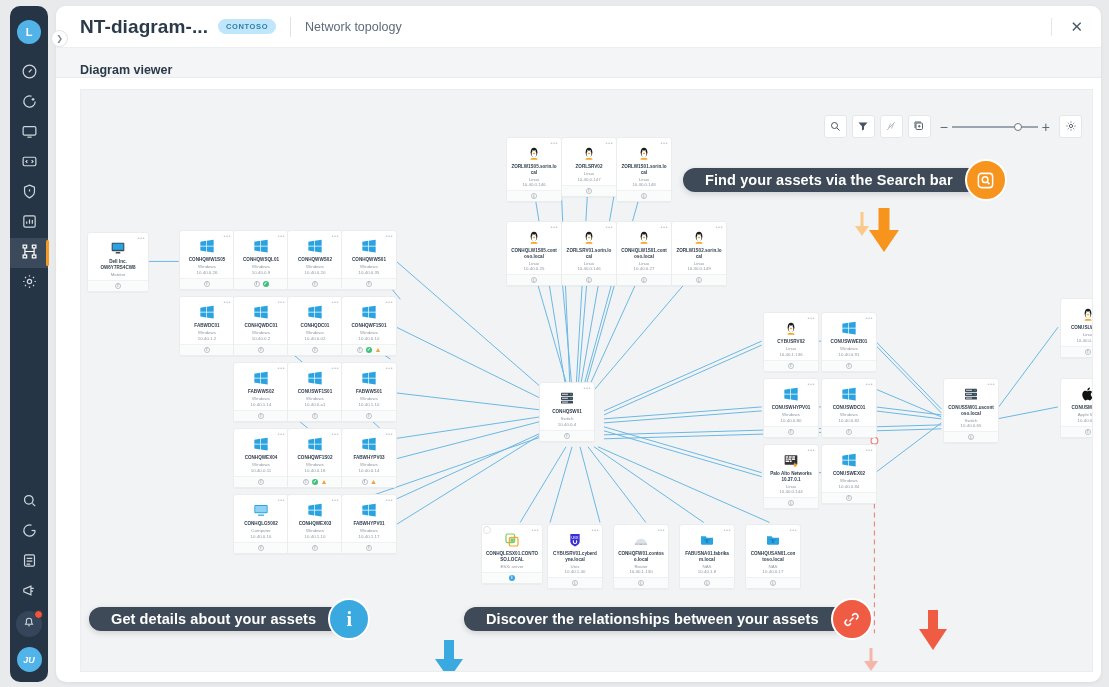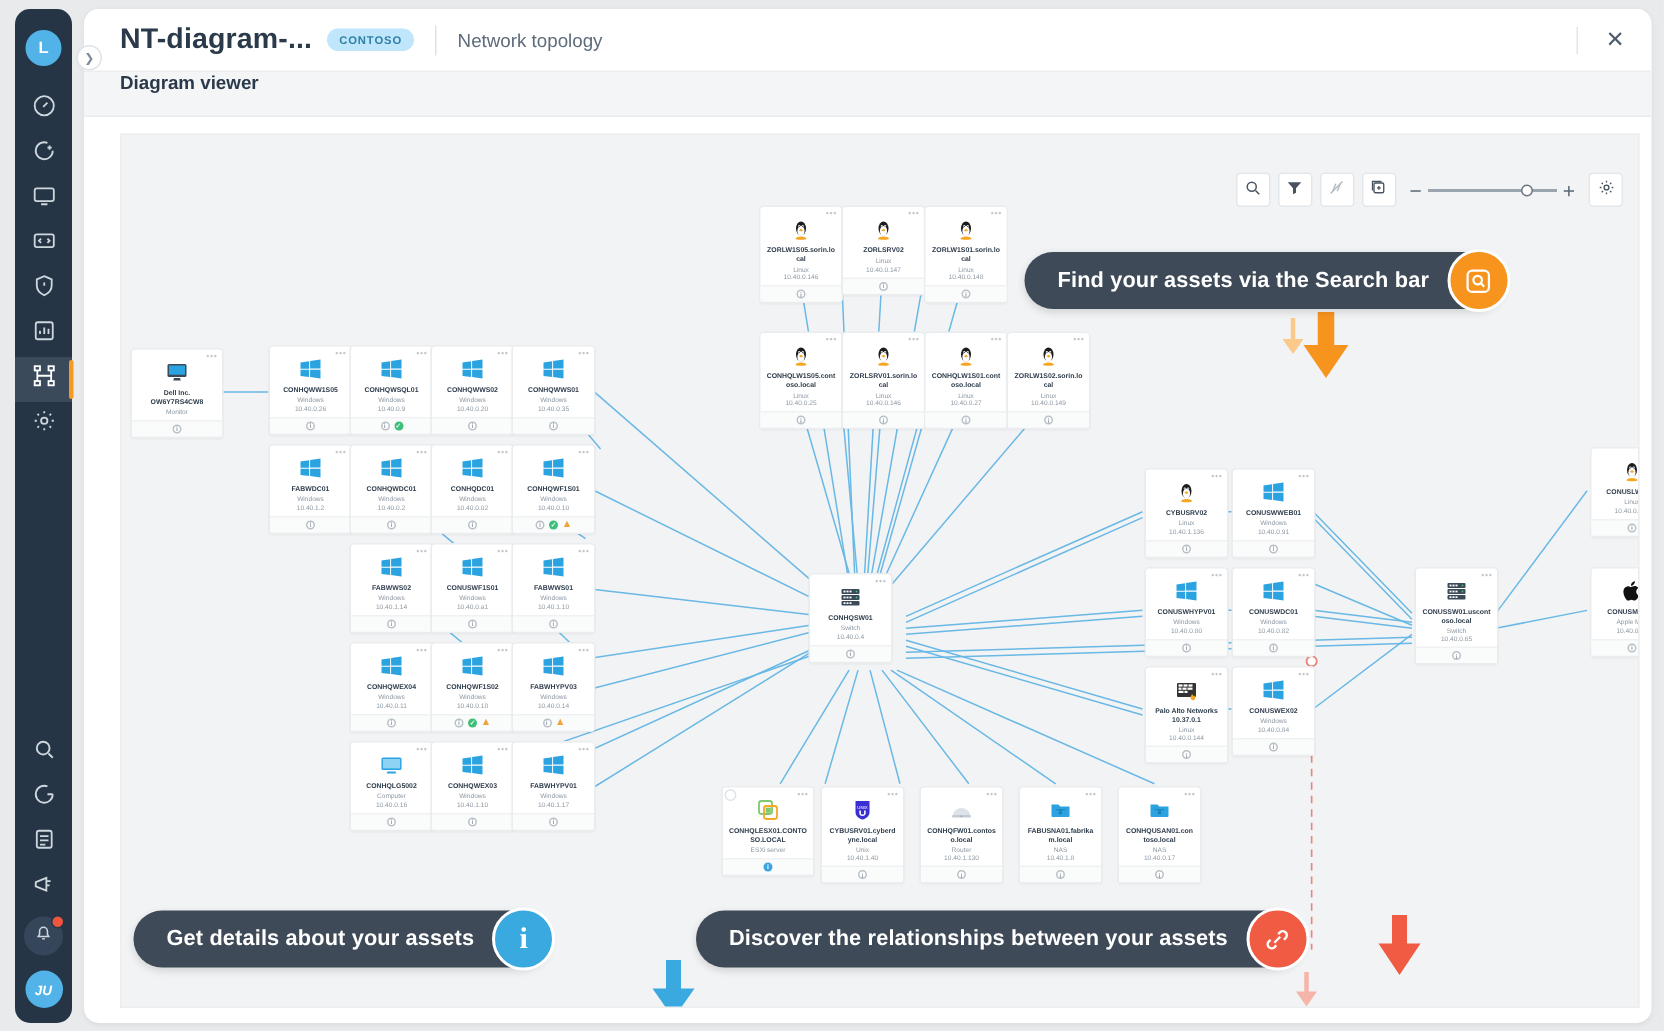--- a/index.html
+++ b/index.html
@@ -60,21 +60,21 @@
     font-size: 7.5px; font-weight: bold; letter-spacing: .6px;
     padding: 3px 8px; border-radius: 9px;
   }
   .tb-sep { width: 1px; height: 20px; background: #dfe2e6; margin: 0 14px; }
   .tb-sub { font-size: 12.5px; color: #5d6b7a; }
   .tb-spacer { flex: 1; }
   .tb-sep2 { width: 1px; height: 18px; background: #e3e6ea; margin-right: 14px; }
   .close-x { font-size: 15px; color: #4d5b6b; cursor: pointer; line-height: 1; padding: 2px 4px;}
 
   .subbar {
-    height: 30px; display: flex; align-items: flex-start; padding-left: 24px;
+    height: 30px; display: flex; align-items: flex-end; padding-left: 24px;
     background: #f4f5f6; border-bottom: 1px solid #e9ebed;
   }
   .subbar-title { font-size: 12.5px; font-weight: bold; color: #2b3a4a; }
 
   
   .collapse-chip {
     position: absolute; left: 51px; top: 30px; width: 17px; height: 17px;
     border-radius: 50%; background: #fff; border: 1px solid #dfe3e7;
     display: flex; align-items: center; justify-content: center;
     font-size: 8px; color: #7d8a98; z-index: 40; cursor: pointer;
@@ -124,21 +124,21 @@
   .st { width: 6px; height: 6px; border-radius: 50%; display:inline-flex; align-items:center; justify-content:center;
         font-size: 4.5px; font-weight: bold; color: #fff; }
   .st.info { border: .7px solid #b9c1c8; color: #9aa3ac; background: #fff; }
   .st.ok { background: #3fc07a; }
   .st.warn { background: transparent; color: #f0a33c; font-size: 7px; }
   .st.blue { background: #3da5e0; }
   .selring { position: absolute; left: 1px; top: 1px; width: 8px; height: 8px; border-radius: 50%; border: 1px solid #dfe3e7; }
 
   
   .callout {
-    position: absolute; height: 38px; background: #3e4a57; border-radius: 19px;
+    position: absolute; height: 24px; background: #3e4a57; border-radius: 19px;
     display: flex; align-items: center; z-index: 60; padding-left: 22px;
     box-shadow: 0 2px 6px rgba(0,0,0,.15);
   }
   .callout-text { color: #fff; font-size: 14.5px; font-weight: bold; letter-spacing: .1px; white-space: nowrap; }
   .callout-badge {
     width: 42px; height: 42px; border-radius: 50%; margin-left: 12px; margin-right: -4px;
     display: flex; align-items: center; justify-content: center; border: 2.5px solid #fff;
   }
   .callout-badge svg { width: 19px; height: 19px; }
   .cb-orange { background: #f7941e; }

